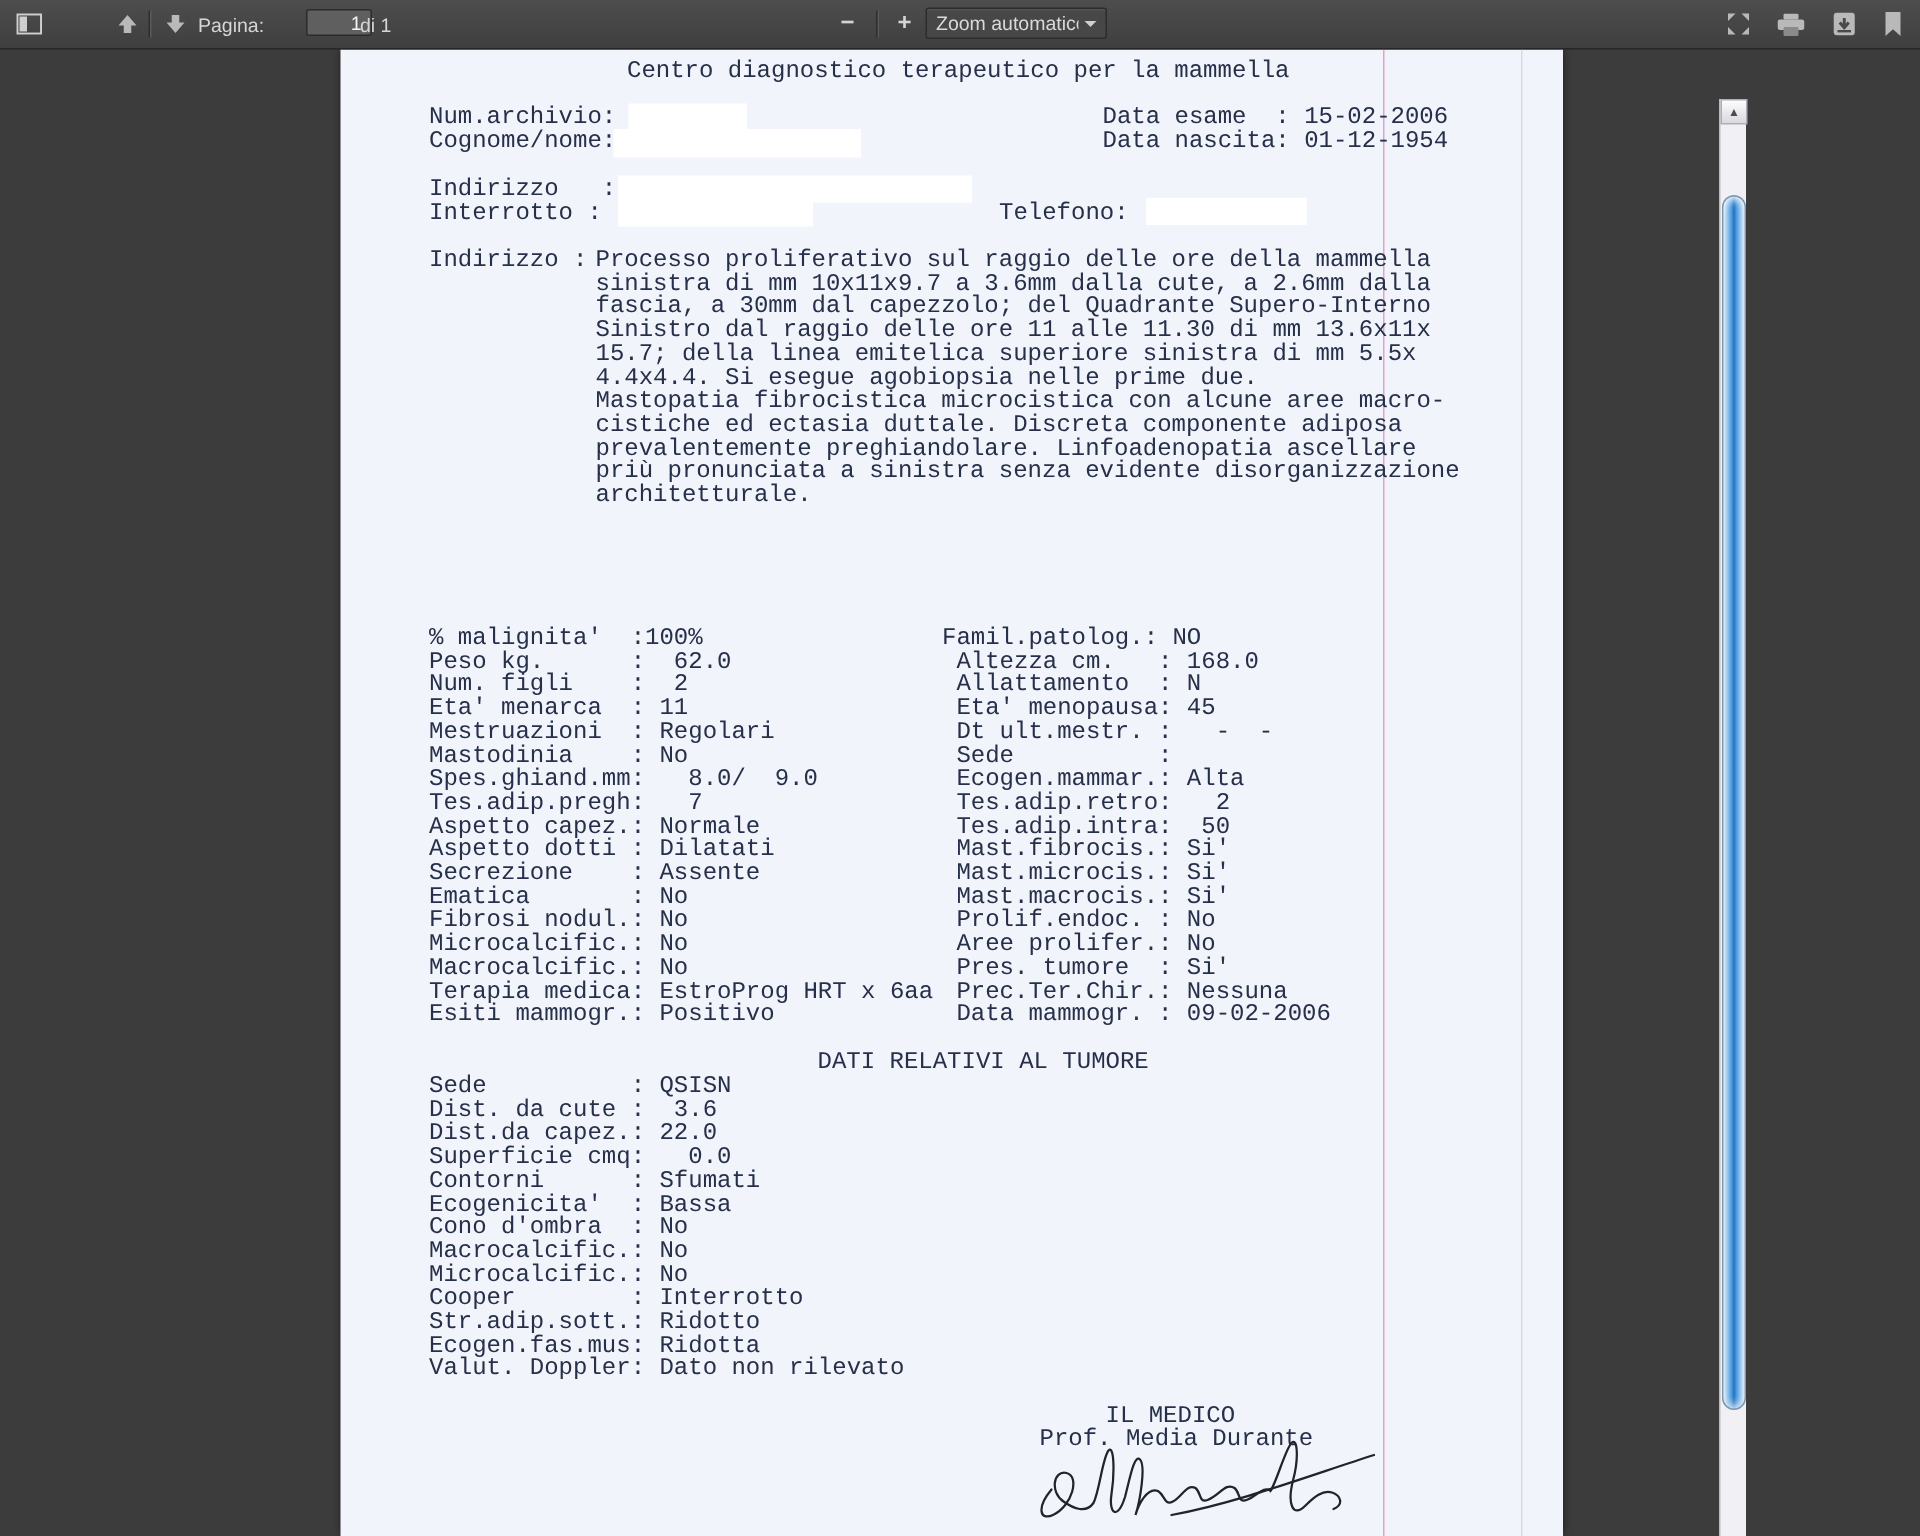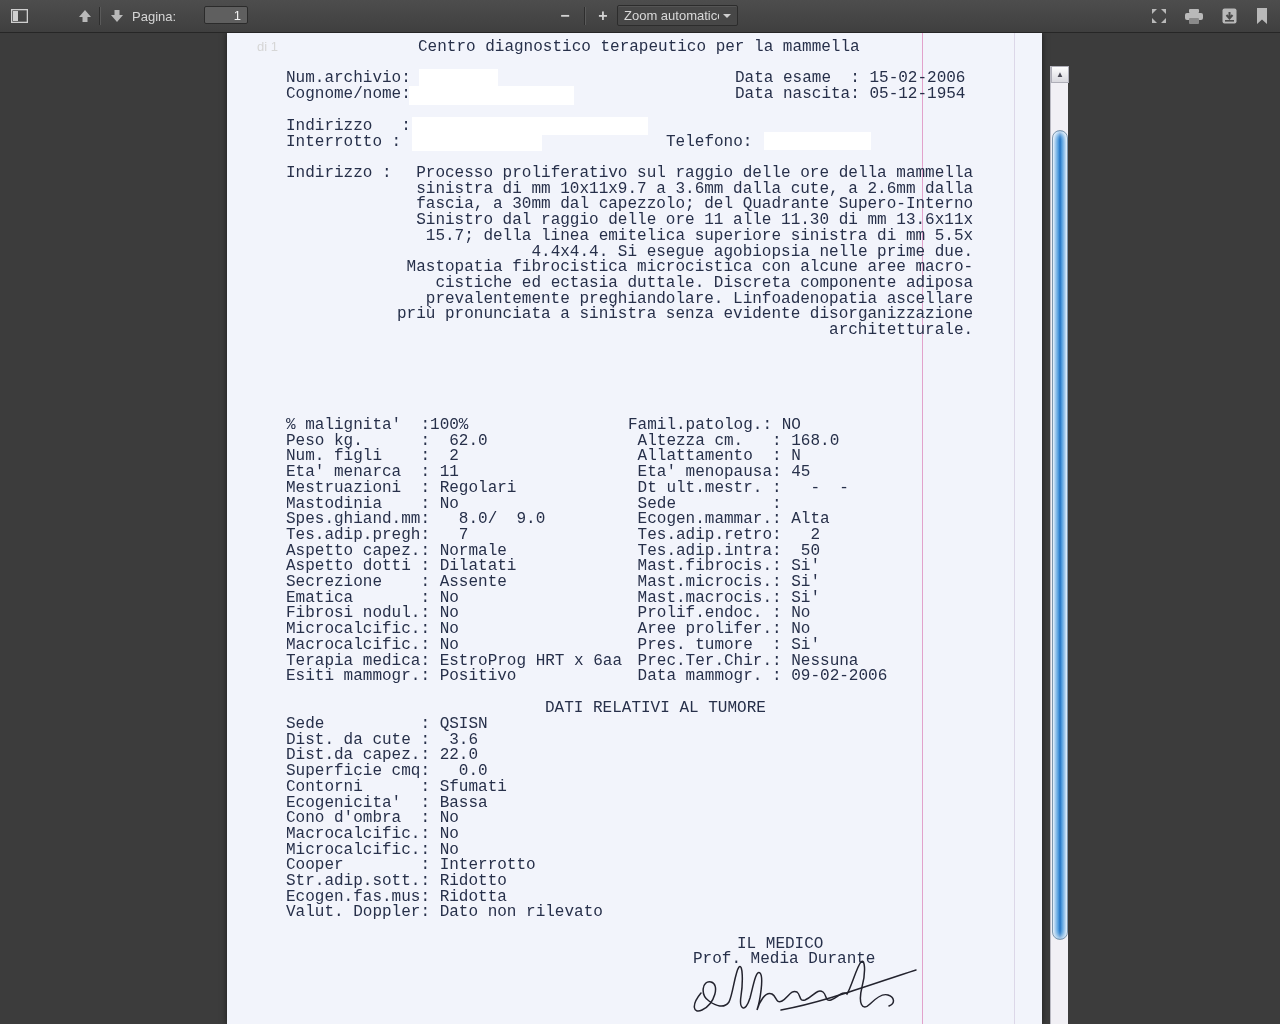--- a/index.html
+++ b/index.html
@@ -22,21 +22,21 @@
   .zoom-select{position:absolute;left:617px;top:5px;width:121px;height:21px;background:#474747;
                border:1px solid #2c2c2c;border-radius:2px;color:#d9d9d9;font-size:13px;
                display:flex;align-items:center;padding:0 6px;box-sizing:border-box;cursor:pointer;
                box-shadow:inset 0 1px 0 rgba(255,255,255,.08);}
   .zoom-select .zs-label{flex:1;white-space:nowrap;overflow:hidden;}
   .zoom-select .zs-arrow{width:0;height:0;border-left:4px solid transparent;border-right:4px solid transparent;
                border-top:4px solid #cfcfcf;margin-left:4px;}
   .glyph-btn{font-size:16px;font-weight:bold;line-height:1;}
 
   
-  .content{position:absolute;left:0;top:33px;width:1068px;height:991px;background:#3c3c3c;}
+  .content{position:absolute;left:0;top:33px;width:1164px;height:991px;background:#3c3c3c;}
   .page{position:absolute;left:227px;top:0;width:815px;height:991px;background:#f2f4fb;
         box-shadow:0 0 6px rgba(0,0,0,.55);}
   .vline-pink{position:absolute;top:0;bottom:0;width:1px;background:#e2a2cb;}
   .vline-faint{position:absolute;top:0;bottom:0;width:1px;background:#dcd7e8;}
   .mono{position:absolute;font-family:"Liberation Mono","DejaVu Sans Mono",monospace;
         font-size:16px;line-height:15.7px;color:#27304a;white-space:pre;}
   .redact{position:absolute;background:#ffffff;}
   .sig-svg{position:absolute;}
 
   
@@ -77,21 +77,21 @@
     <button class="tb-btn" style="left:104px;">
       <span>
         <svg width="14" height="14" viewBox="0 0 14 14">
           <path d="M7 13 L1 6 L4.5 6 L4.5 1 L9.5 1 L9.5 6 L13 6 Z" fill="#b9b9b9"></path>
         </svg>
       </span>
     </button>
 
     <span class="tb-label" style="left:132px;">Pagina:</span>
     <input class="page-input" value="1" style="">
-    <span class="tb-label" style="left:257px;margin-top:30px;">di 1</span>
+    <span class="tb-label" style="left:240px;">di 1</span>
 
     <button class="tb-btn glyph-btn" style="left:552px;">
       <span>−</span>
     </button>
     <div class="tb-sep" style="left:584px;"></div>
     <button class="tb-btn glyph-btn" style="left:590px;">
       <span>+</span>
     </button>
 
     <div class="zoom-select">
@@ -146,27 +146,27 @@
       <div class="redact" style="left:182px;top:53px;width:165px;height:19px;"></div>
       <div class="redact" style="left:185px;top:84px;width:236px;height:18px;"></div>
       <div class="redact" style="left:185px;top:100px;width:130px;height:18px;"></div>
       <div class="redact" style="left:537px;top:99px;width:107px;height:18px;"></div>
 
       <div class="mono" style="left:191px;top:7px;">Centro diagnostico terapeutico per la mammella</div>
 
       <div class="mono" style="left:59px;top:38px;">Num.archivio:</div>
       <div class="mono" style="left:59px;top:54px;">Cognome/nome:</div>
       <div class="mono" style="left:508px;top:38px;">Data esame  : 15-02-2006</div>
-      <div class="mono" style="left:508px;top:54px;">Data nascita: 05-12-1954</div>
+      <div class="mono" style="left:508px;top:54px;">Data nascita: 01-12-1954</div>
       <div class="mono" style="left:59px;top:86px;">Indirizzo   :</div>
       <div class="mono" style="left:59px;top:102px;">Interrotto :</div>
       <div class="mono" style="left:439px;top:102px;">Telefono:</div>
 
       <div class="mono" style="left:59px;top:133px;">Indirizzo :</div>
-      <div class="mono" style="left:170px;top:133px;text-align:right;">Processo proliferativo sul raggio delle ore della mammella
+      <div class="mono" style="left:170px;top:133px;">Processo proliferativo sul raggio delle ore della mammella
 sinistra di mm 10x11x9.7 a 3.6mm dalla cute, a 2.6mm dalla
 fascia, a 30mm dal capezzolo; del Quadrante Supero-Interno
 Sinistro dal raggio delle ore 11 alle 11.30 di mm 13.6x11x
 15.7; della linea emitelica superiore sinistra di mm 5.5x
 4.4x4.4. Si esegue agobiopsia nelle prime due.
 Mastopatia fibrocistica microcistica con alcune aree macro-
 cistiche ed ectasia duttale. Discreta componente adiposa
 prevalentemente preghiandolare. Linfoadenopatia ascellare
 priù pronunciata a sinistra senza evidente disorganizzazione
 architetturale.</div>

